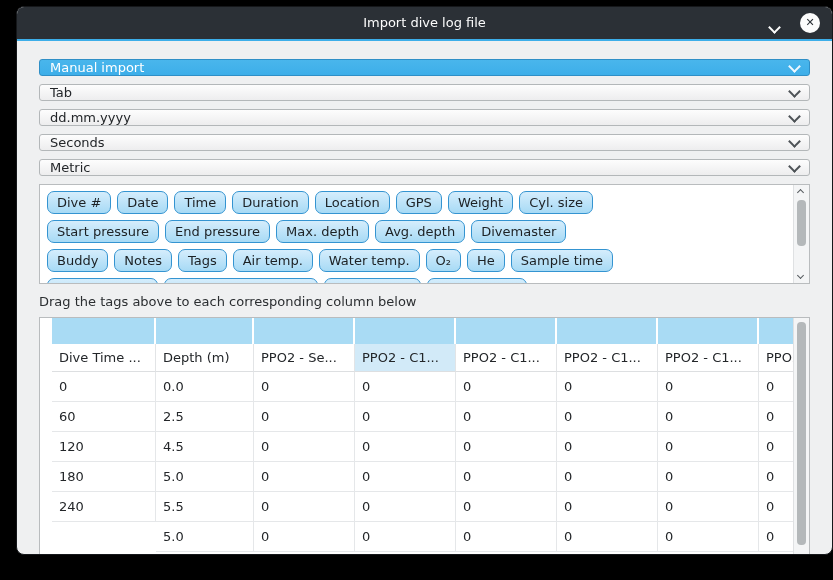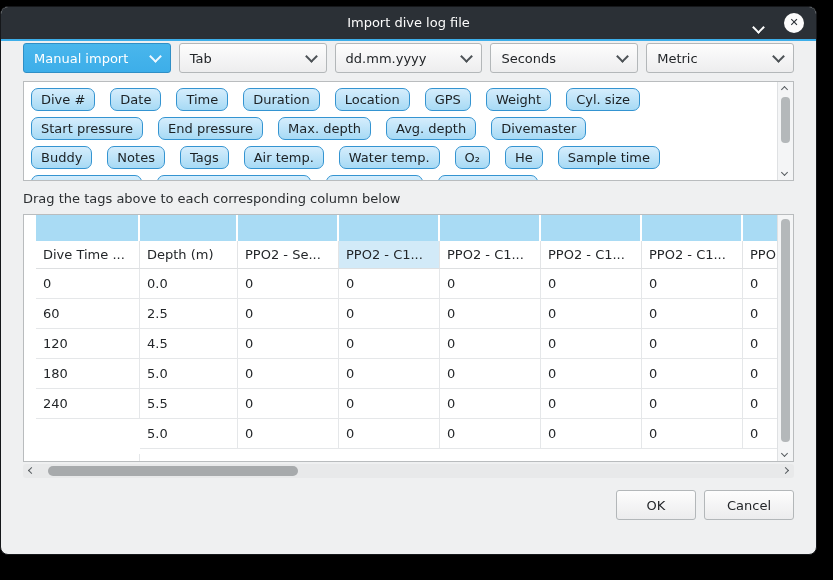--- a/index.html
+++ b/index.html
@@ -2,21 +2,21 @@
 <html><head>
 <meta charset="utf-8">
 <style>
   html,body{margin:0;padding:0;}
   body{
     width:833px;height:580px;background:#000;position:relative;overflow:hidden;
     font-family:"DejaVu Sans","Liberation Sans",sans-serif;color:#232629;
     -webkit-font-smoothing:antialiased;
   }
   .window{
-    position:absolute;left:0;top:6px;width:817px;height:549px;
+    position:absolute;left:16px;top:6px;width:817px;height:549px;
     background:#eff0f1;border-radius:8px;overflow:hidden;border:1px solid #15171a;
     box-sizing:border-box;
   }
   
   .titlebar{height:32px;background:#2b3036;position:relative;}
   .title{
     position:absolute;left:0;right:0;top:0;height:32px;line-height:32px;
     text-align:center;color:#fcfcfc;font-size:13px;
   }
   .tb-chev{position:absolute;right:48px;top:10px;width:14px;height:14px;cursor:pointer;}
@@ -28,36 +28,36 @@
   }
   .accent{height:2px;background:#3daee9;}
   
   .chev{display:inline-block;width:7px;height:7px;border-right:2px solid #4d5256;border-bottom:2px solid #4d5256;}
   .chev.down{transform:rotate(45deg);}
   .chev.up{transform:rotate(-135deg);}
   .chev.left{transform:rotate(135deg);}
   .chev.right{transform:rotate(-45deg);}
   .chev.sm{width:4px;height:4px;border-width:1.5px;border-color:#555a5e;}
   
-  .combo-row{display:flex;gap:8px;margin:2px 22px 0;}
+  .combo-row{display:flex;gap:8px;margin:18px 22px 0;flex-direction:column;}
   .combo{
     flex:1;height:30px;box-sizing:border-box;border:1px solid #b3b7b9;border-radius:3px;
     background:linear-gradient(#fdfdfd,#ededee);display:flex;align-items:center;
     justify-content:space-between;padding:0 10px;font-size:13px;cursor:pointer;
   }
   .combo.primary{background:linear-gradient(#49b6ec,#3daee9);border-color:#2f8fc6;color:#fff;}
   .combo.primary .chev{border-color:#eef8ff;}
   .combo .chev{margin-left:6px;margin-top:-3px;}
   
   .tag-panel{
     margin:8px 22px 0;height:100px;background:#fff;border:1px solid #b9bcbe;
     position:relative;overflow:hidden;box-sizing:border-box;
   }
   .tag-rows{padding:6px 8px 0 7px;display:flex;flex-direction:column;gap:6px;width:760px;}
-  .tag-row{display:flex;gap:15px;}
+  .tag-row{display:flex;gap:6px;}
   .tag{
     height:23px;box-sizing:border-box;line-height:21px;padding:0 9px;white-space:nowrap;
     background:linear-gradient(#d5edfc,#a7daf5);border:1px solid #3494d1;border-radius:7px;
     font-size:13px;color:#1c2124;cursor:grab;
   }
   
   .vscroll{position:absolute;right:0;top:0;bottom:0;width:15px;background:#f4f5f6;border-left:1px solid #dfe1e3;}
   .vthumb{position:absolute;left:3px;right:3px;background:#b4b8ba;border-radius:4px;}
   .tagthumb{top:15px;height:46px;}
   .tablethumb{top:4px;bottom:19px;}

